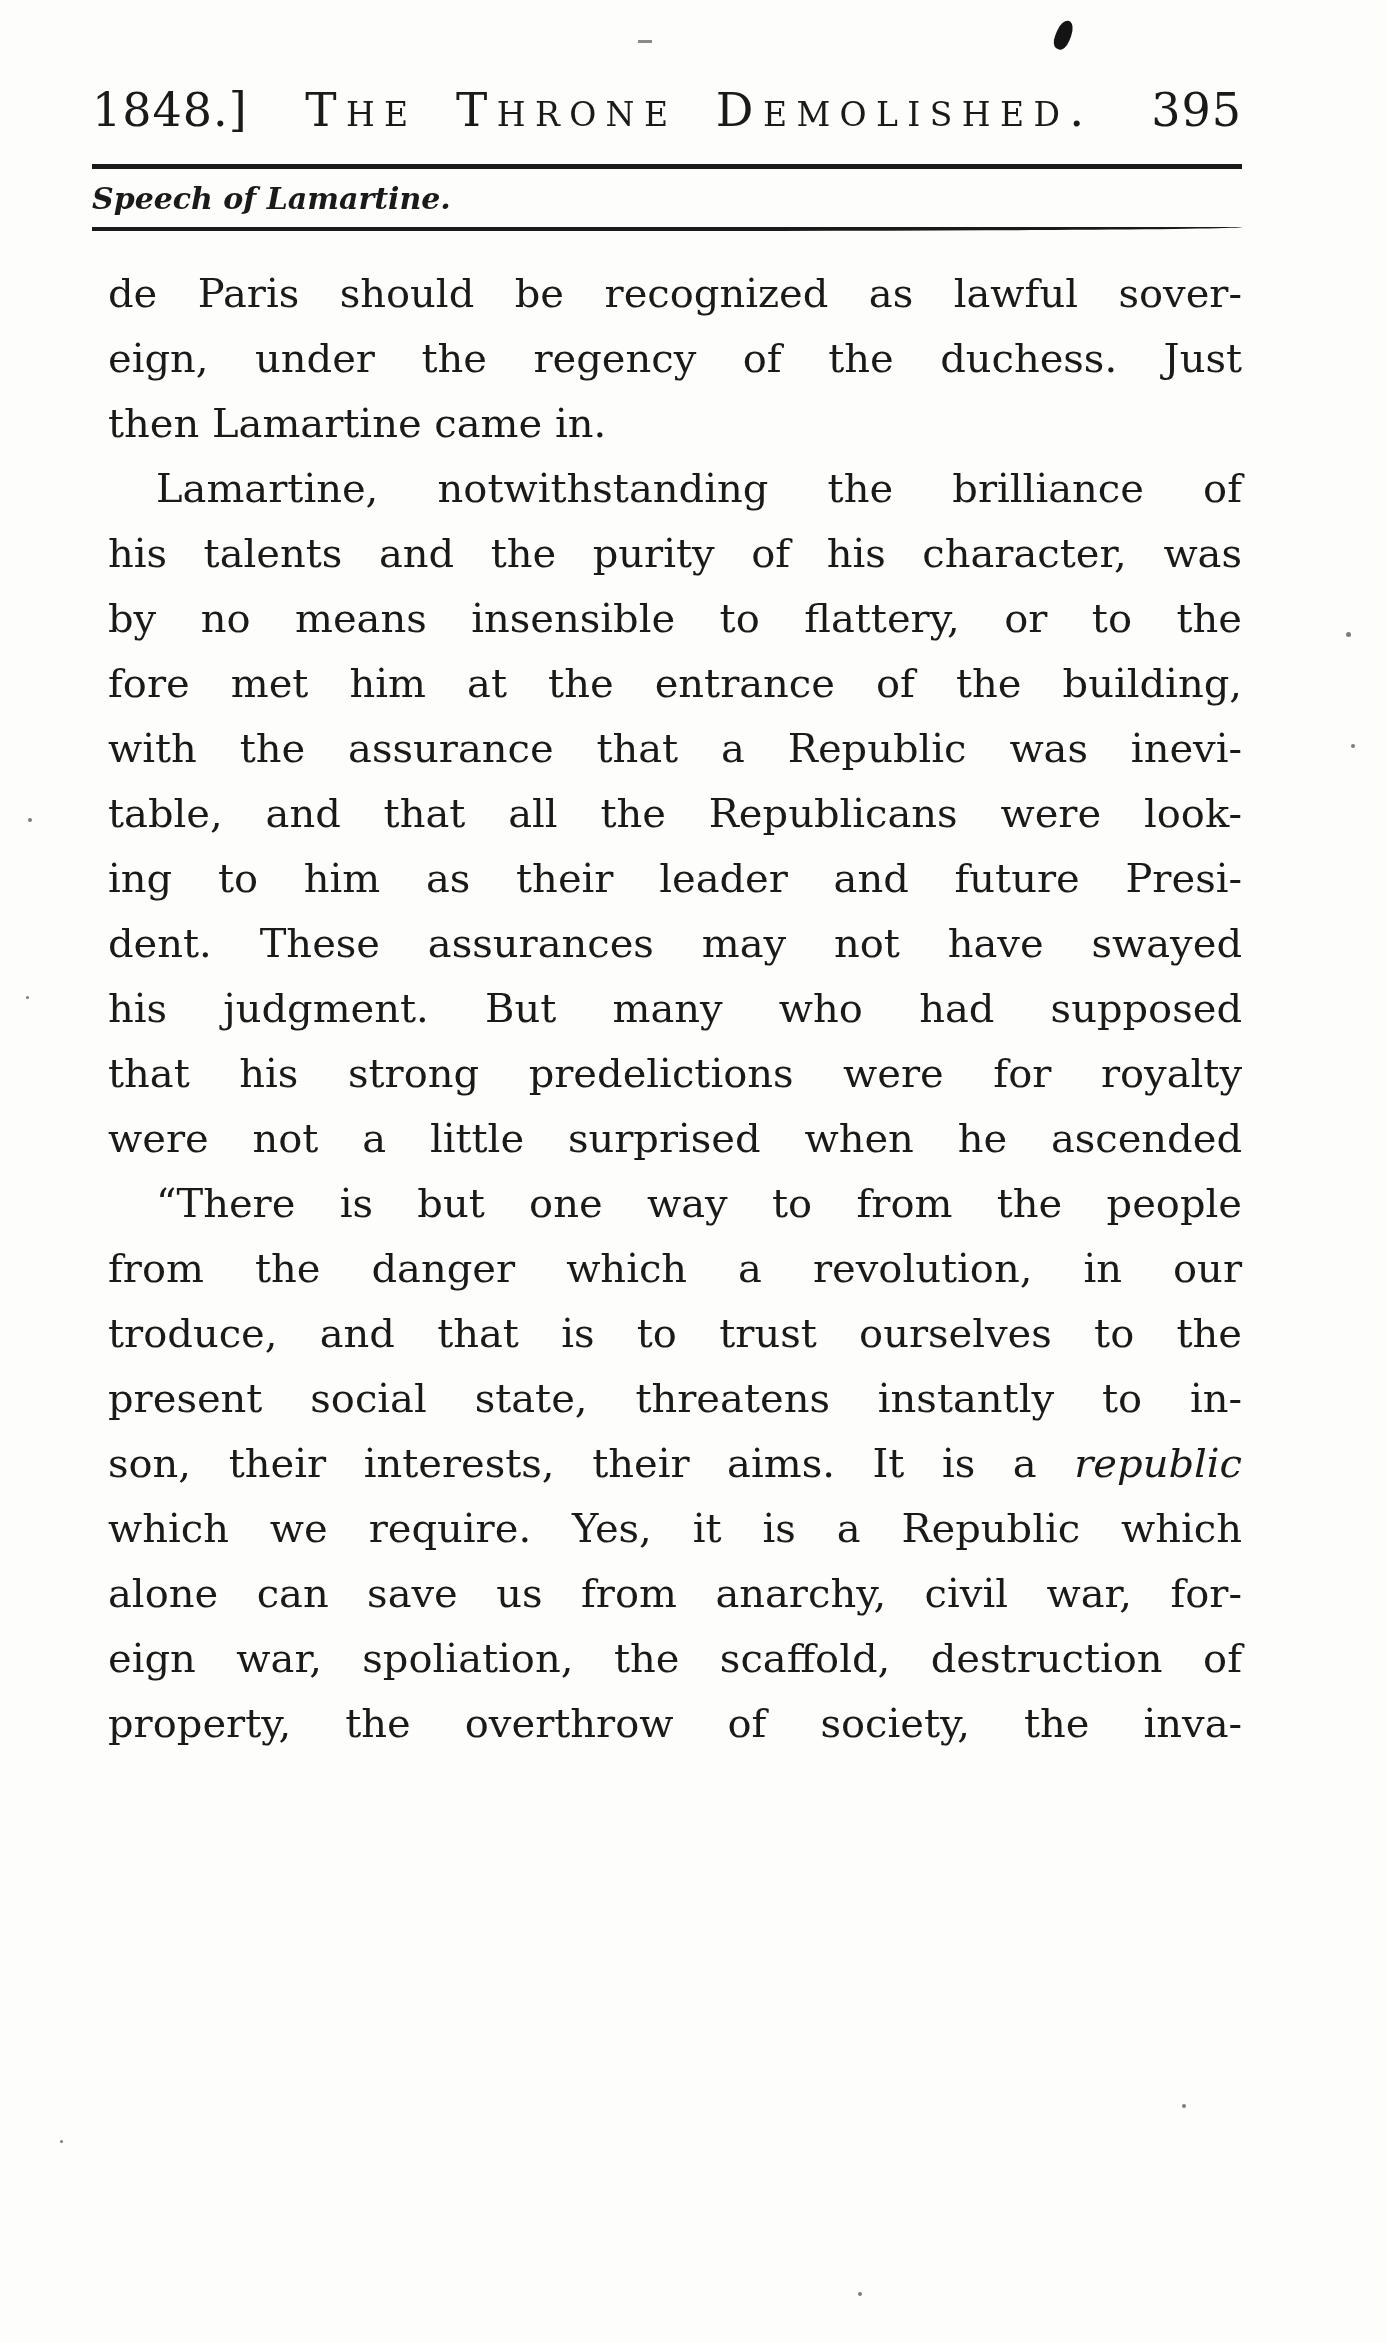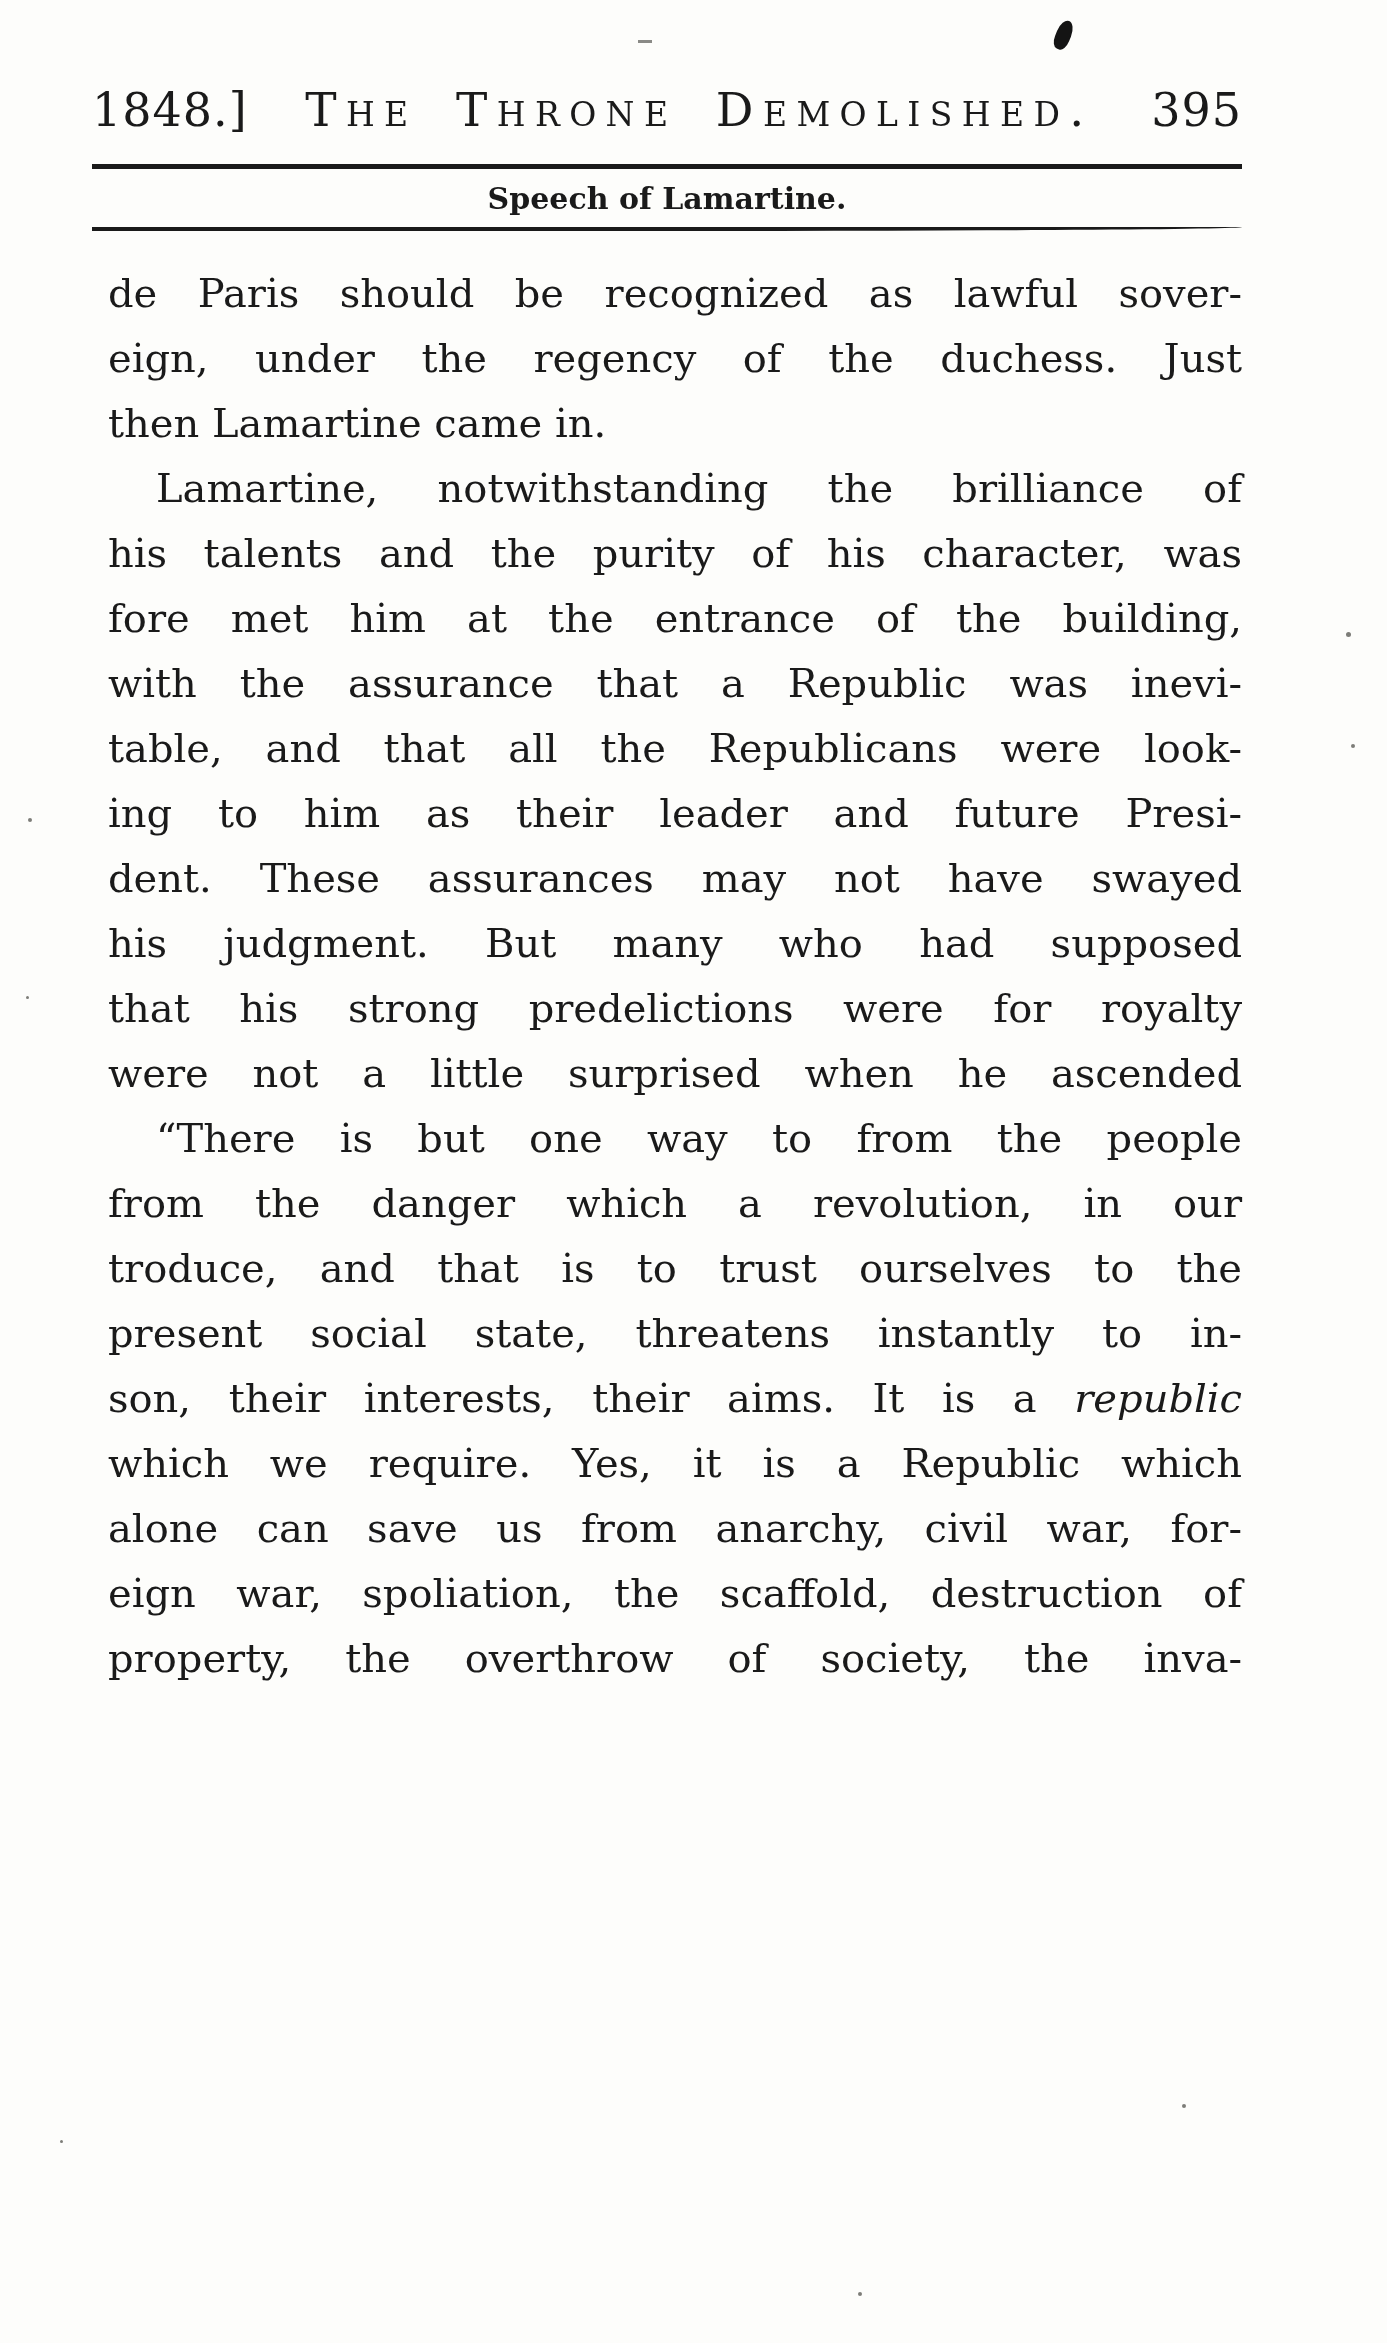--- a/index.html
+++ b/index.html
@@ -42,25 +42,26 @@
     height: 0;
     border-top: 5px solid var(--ink, #1a1a1a);
     margin-top: 26px;
   }
   .rule.thin {
     border-top-width: 4px;
     margin-top: 10px;
     border-radius: 0 0 50% 0 / 0 0 100% 0;
   }
   .running-head {
-    text-align: center;
+    text-align: left;
     font-weight: bold;
     font-size: 30px;
     line-height: 36px;
     margin-top: 12px;
+    font-style: italic;
   }
   .body-text {
     margin-top: 30px;
     font-size: 40px;
     margin-left: 16px;
   }
   .line {
     line-height: 65px;
     text-align: justify;
     text-align-last: justify;
@@ -139,20 +140,21 @@
 
     <div class="body-text">
         <div class="paragraph">
           <div class="line">de Paris should be recognized as lawful sover-</div>
           <div class="line">eign, under the regency of the duchess.  Just</div>
           <div class="line flush">then Lamartine came in.</div>
         </div>
         <div class="paragraph">
           <div class="line indent">Lamartine, notwithstanding the brilliance of</div>
           <div class="line">his talents and the purity of his character, was</div>
+          <div class="line">by no means insensible to flattery, or to the</div>
           <div class="line">fore met him at the entrance of the building,</div>
           <div class="line">with the assurance that a Republic was inevi-</div>
           <div class="line">table, and that all the Republicans were look-</div>
           <div class="line">ing to him as their leader and future Presi-</div>
           <div class="line">dent.  These assurances may not have swayed</div>
           <div class="line">his judgment.  But many who had supposed</div>
           <div class="line">that his strong predelictions were for royalty</div>
           <div class="line">were not a little surprised when he ascended</div>
         </div>
         <div class="paragraph">

